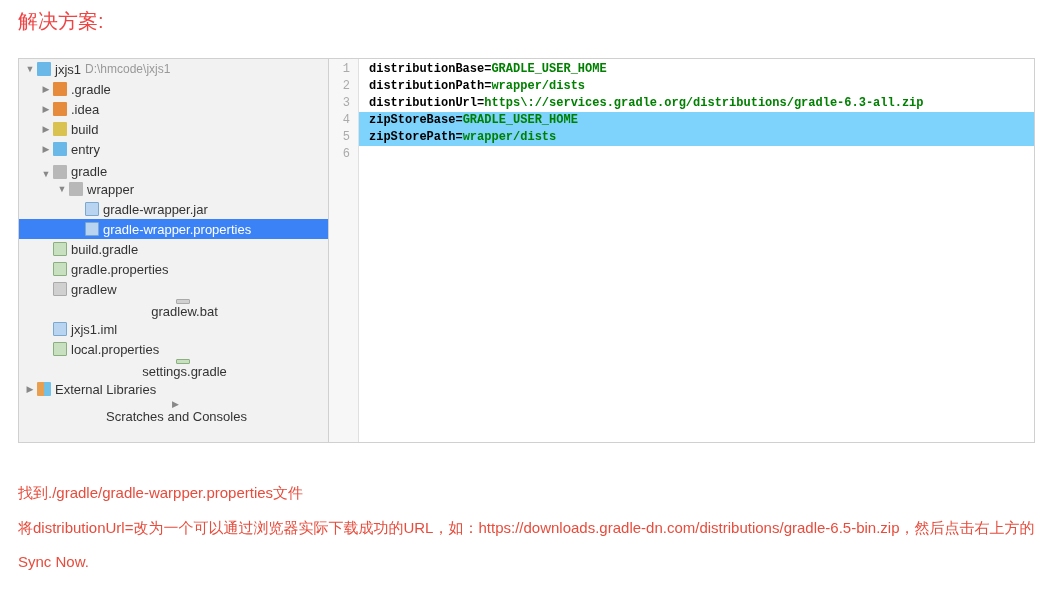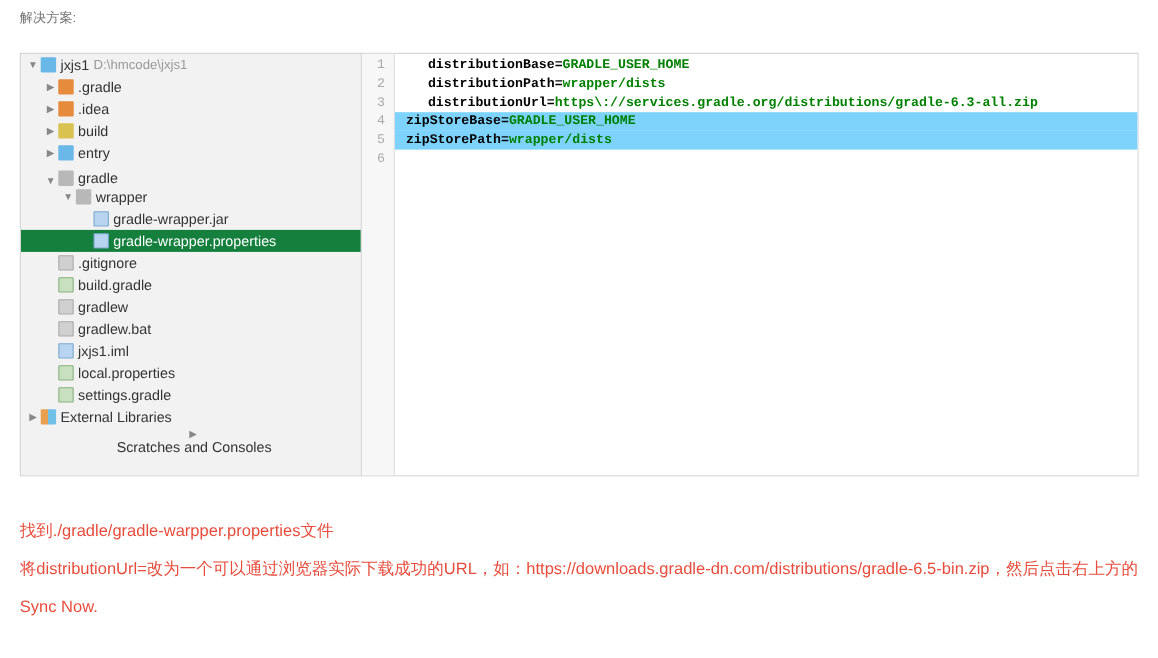--- a/index.html
+++ b/index.html
@@ -3,22 +3,22 @@
   <meta charset="utf-8">
   <style>
     * { margin: 0; padding: 0; box-sizing: border-box; }
     body {
       font-family: "Microsoft YaHei", Arial, sans-serif;
       background: #fff;
       padding: 0;
       width: 1053px;
     }
     .title {
-      color: #737373;
-      font-size: 12px;
+      color: #ef4444;
+      font-size: 20px;
       padding: 8px 18px;
     }
     .ide-container {
       display: flex;
       margin: 15px 18px;
       border: 1px solid #d0d0d0;
       height: 385px;
     }
     .sidebar {
       width: 310px;
@@ -29,21 +29,21 @@
       overflow: hidden;
     }
     .tree-row {
       display: flex;
       align-items: center;
       height: 20px;
       padding-left: 6px;
       white-space: nowrap;
     }
     .tree-row.selected {
-      background: #15803d;
+      background: #3b82f6;
       color: #fff;
     }
     .arrow {
       width: 10px;
       font-size: 9px;
       display: inline-block;
       color: #888;
       margin-right: 2px;
       text-align: center;
     }
@@ -87,21 +87,20 @@
     .gutter-line { height: 17px; line-height: 17px; padding-right: 8px; }
     .code {
       flex: 1;
       padding-top: 2px;
       padding-left: 10px;
     }
     .code-line {
       height: 17px;
       line-height: 17px;
       white-space: pre;
-      margin-left: 20px;
     }
     .code-line.highlight {
       background: #7dd3fc;
       margin-left: -10px;
       padding-left: 10px;
     }
     .key { color: #000; font-weight: bold; }
     .eq { color: #000; font-weight: bold; }
     .val { color: #008000; font-weight: bold; }
     
@@ -160,49 +159,49 @@
         <span class="icon file-blue"></span>
         <span>gradle-wrapper.jar</span>
       </div>
       <div class="tree-row selected" style="padding-left: 54px;">
         <span class="arrow none"></span>
         <span class="icon file-blue"></span>
         <span>gradle-wrapper.properties</span>
       </div>
       <div class="tree-row" style="padding-left: 22px;">
         <span class="arrow none"></span>
-        <span class="icon file-icon"></span>
-        <span>.gitignore</span>
-      </div>
-      <div class="tree-row" style="padding-left: 22px;">
-        <span class="arrow none"></span>
         <span class="icon file-green"></span>
         <span>build.gradle</span>
+      </div>
+      <div class="tree-row" style="padding-left: 22px;">
+        <span class="arrow none"></span>
+        <span class="icon file-green"></span>
+        <span>gradle.properties</span>
       </div>
       <div class="tree-row" style="padding-left: 22px;">
         <span class="arrow none"></span>
         <span class="icon file-icon"></span>
         <span>gradlew</span>
       </div>
-      <div class="tree-row" style="padding-left: 22px;">
+      <div class="tree-row" style="padding-left: 22px; flex-direction: column;">
         <span class="arrow none"></span>
         <span class="icon file-icon"></span>
         <span>gradlew.bat</span>
       </div>
       <div class="tree-row" style="padding-left: 22px;">
         <span class="arrow none"></span>
         <span class="icon file-blue"></span>
         <span>jxjs1.iml</span>
       </div>
       <div class="tree-row" style="padding-left: 22px;">
         <span class="arrow none"></span>
         <span class="icon file-green"></span>
         <span>local.properties</span>
       </div>
-      <div class="tree-row" style="padding-left: 22px;">
+      <div class="tree-row" style="padding-left: 22px; flex-direction: column;">
         <span class="arrow none"></span>
         <span class="icon file-green"></span>
         <span>settings.gradle</span>
       </div>
       <div class="tree-row" style="padding-left: 6px;">
         <span class="arrow closed"></span>
         <span class="icon lib-icon"></span>
         <span>External Libraries</span>
       </div>
       <div class="tree-row" style="padding-left: 6px; flex-direction: column;">

